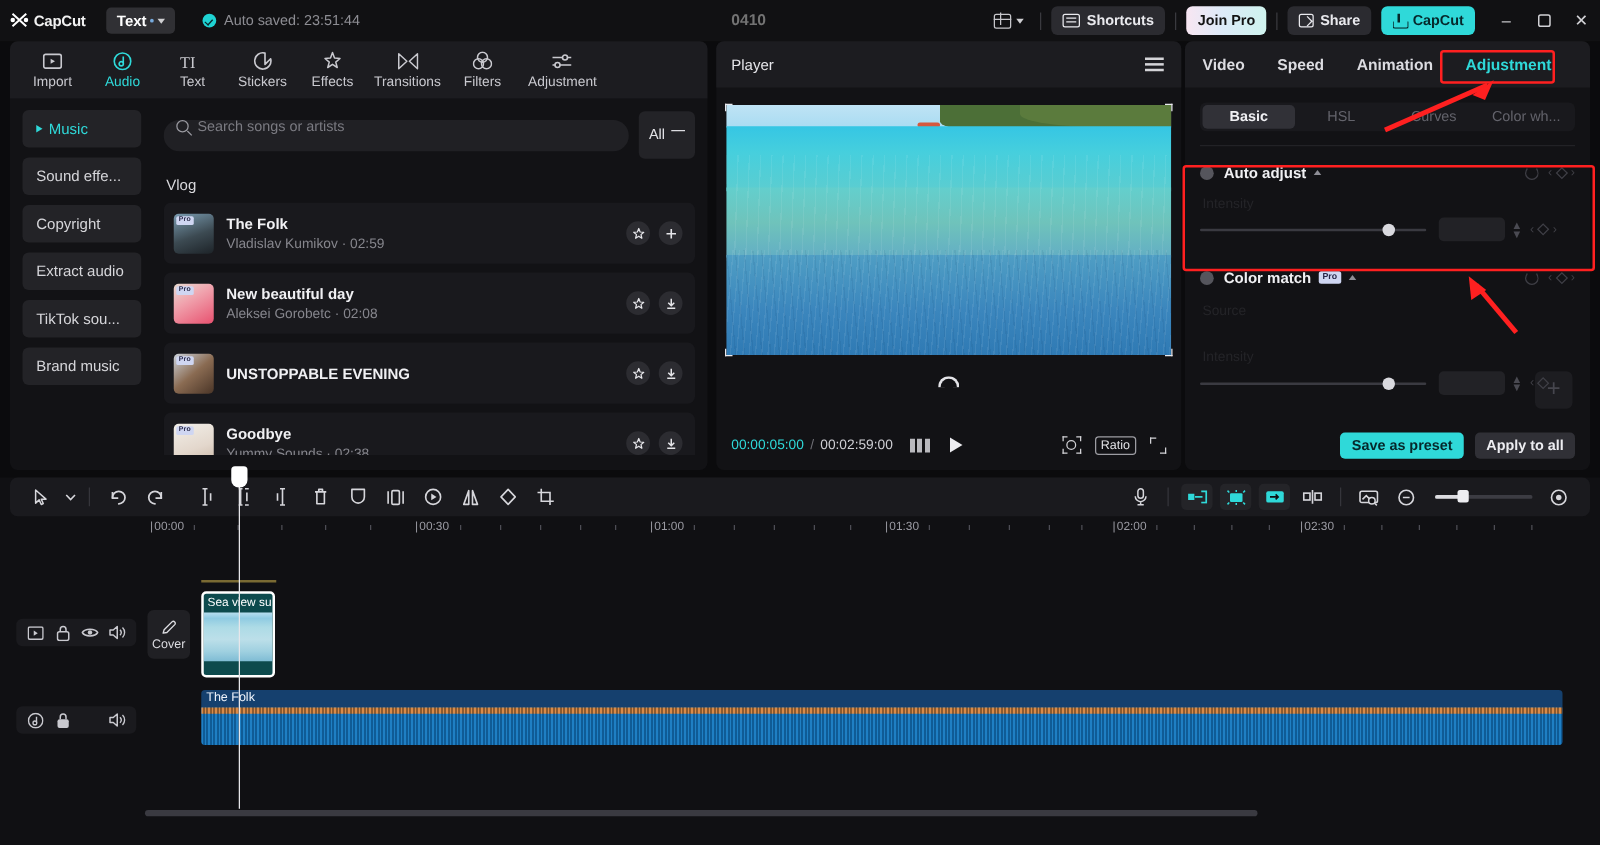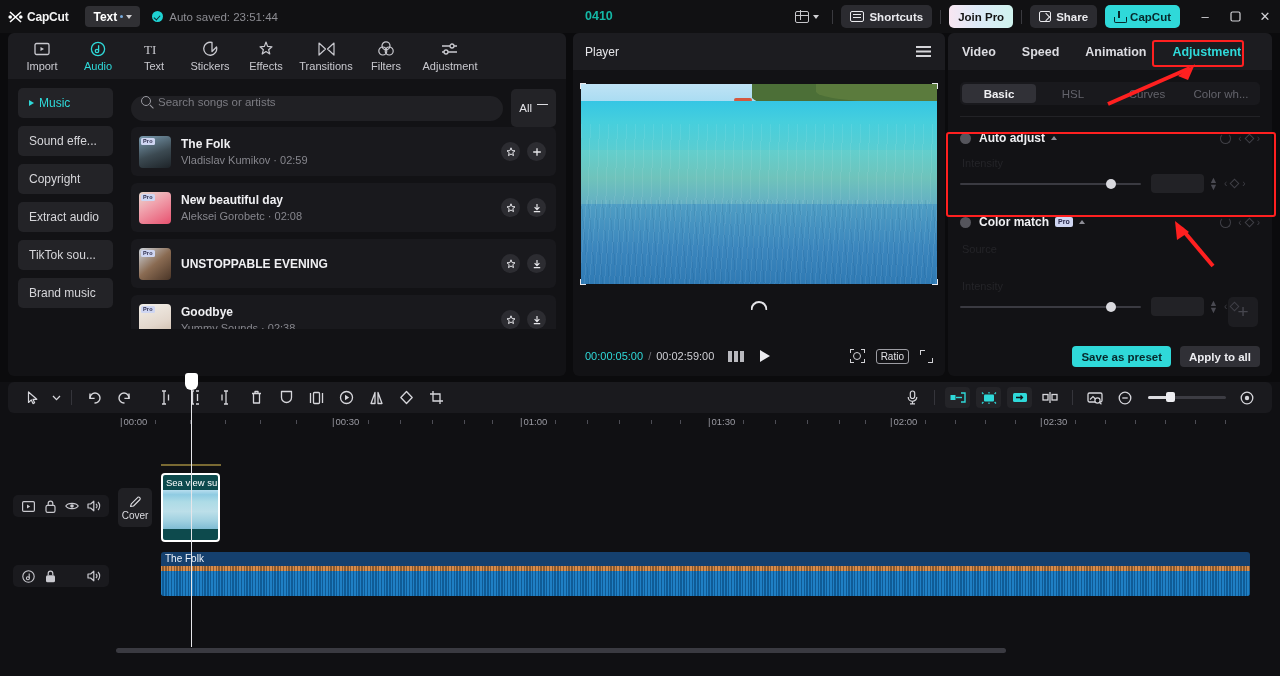--- a/index.html
+++ b/index.html
@@ -21,24 +21,24 @@
   .logo { display:flex; align-items:center; gap:4px; margin-left:8px; }
   .logo-glyph { width:15px; height:13px; position:relative; }
   .logo-text { font-size:12px; font-weight:700; color:#f2f2f2; letter-spacing:-0.2px;}
   .menu-btn {
     margin-left:17px; height:21px; padding:0 8px; background:#303034;
     border-radius:4px; display:flex; align-items:center; gap:3px;
     font-size:12px; font-weight:700; color:#fff; cursor:pointer;
   }
   .menu-dot { width:3px;height:3px;background:#7ad; border-radius:50%; }
   .caret-d { width:0;height:0;border-left:3.5px solid transparent;border-right:3.5px solid transparent;border-top:4px solid #cfcfd2; }
-  .autosave { margin-left:12px; display:flex; align-items:center; gap:6px; font-size:11.5px; color:#8d8d93; }
+  .autosave { margin-left:22px; display:flex; align-items:center; gap:6px; font-size:11.5px; color:#8d8d93; }
   .check-circle { width:11px;height:11px;border-radius:50%;background:#1fd3d3;position:relative;}
   .check-circle:after{content:"";position:absolute;left:3px;top:2.5px;width:3px;height:5px;border:solid #09282c;border-width:0 1.4px 1.4px 0;transform:rotate(42deg);}
-  .proj-title { position:absolute; left:585px; top:9px; font-size:12.5px; font-weight:700; color:#14b8a6;}
+  .proj-title { position:absolute; left:585px; top:9px; font-size:12.5px; font-weight:700; color:#737373;}
   .tb-right { position:absolute; right:0; top:0; height:33px; display:flex; align-items:center; gap:0; }
   .layout-btn{display:flex;align-items:center;gap:4px;padding:3px 5px;cursor:pointer;}
   .ico-layout{width:14px;height:12px;border:1.3px solid #c6c6ca;border-radius:2px;position:relative;}
   .ico-layout:before{content:"";position:absolute;left:3.2px;top:-1.3px;width:1.3px;height:9.4px;background:#c6c6ca;}
   .ico-layout:after{content:"";position:absolute;left:-1.3px;top:3px;width:14px;height:1.3px;background:#c6c6ca;}
   .vdiv{width:1px;height:14px;background:#3a3a3f;margin:0 8px;}
   .pill{height:23px;border-radius:5px;display:flex;align-items:center;gap:5px;padding:0 9px;font-size:11.5px;font-weight:700;cursor:pointer;}
   .pill.dark{background:#2b2b30;color:#eaeaee;}
   .pill.pro{background:linear-gradient(90deg,#f8e6f2,#ddeaf8 45%,#cff3ee);color:#141414;font-weight:700;}
   .pill.export{background:#2fd9d9;color:#06282b;}
@@ -357,20 +357,21 @@
         <div class="searchbox">
           <span class="mag"></span>
           <input type="text" placeholder="Search songs or artists" style="">
         </div>
         <div class="allbtn">
           <span>All</span>
           <span class="fil-ico"></span>
         </div>
       </div>
 
+      <div class="seclabel">Vlog</div>
 
       <div class="songlist">
         <div class="songrow">
           <div class="thumb" style="background:linear-gradient(160deg,#7a9bb0,#3c4a52 55%,#1d2328);">
             <span class="pro-badge">Pro</span>
           </div>
           <div class="songmeta">
             <div class="songname">The Folk</div>
             <div class="songsub">Vladislav Kumikov · 02:59</div>
           </div>

